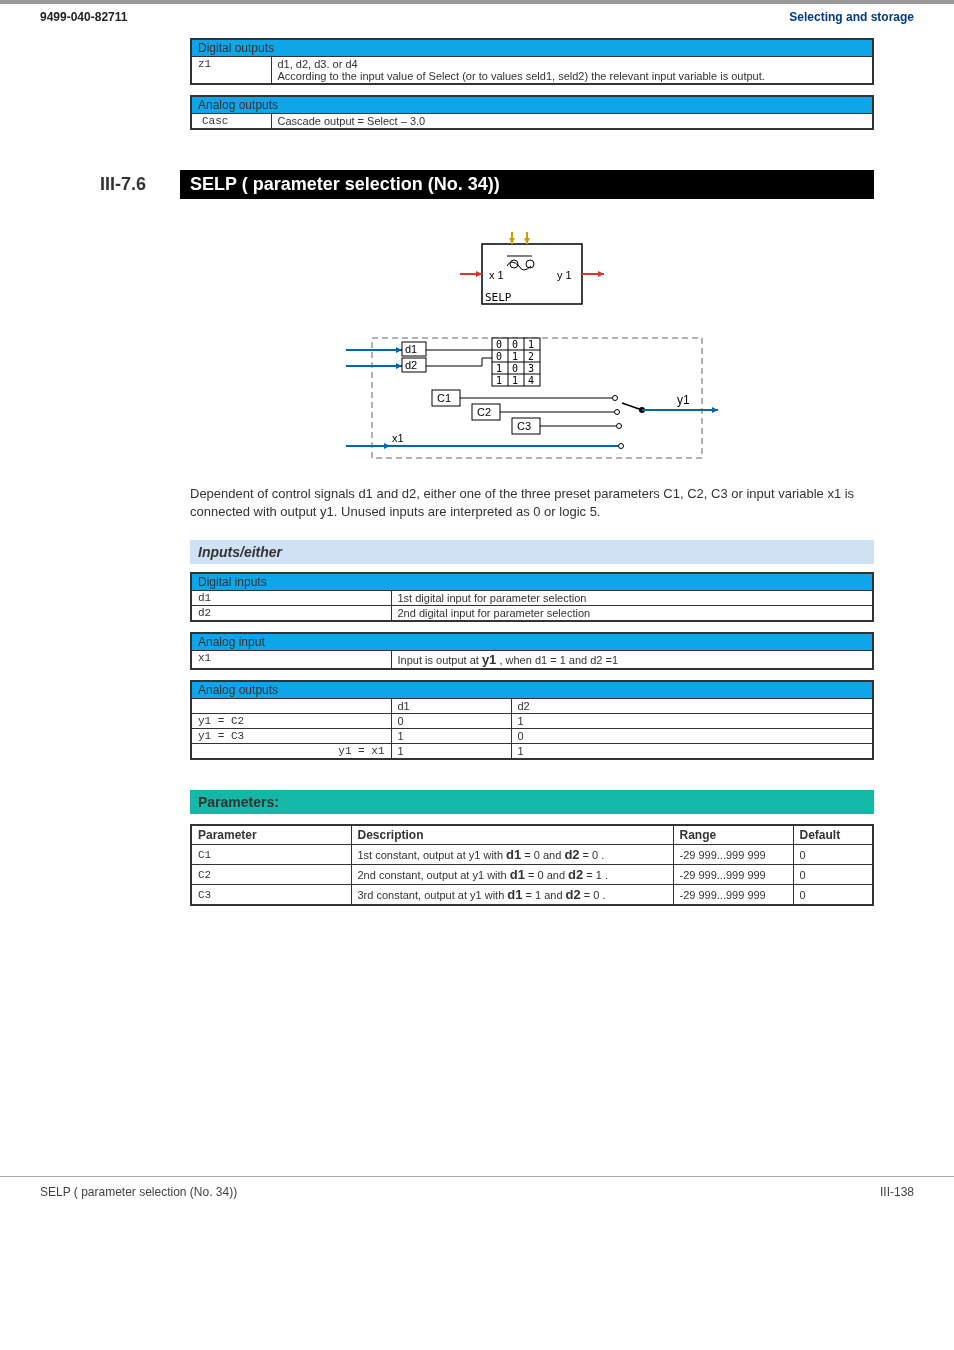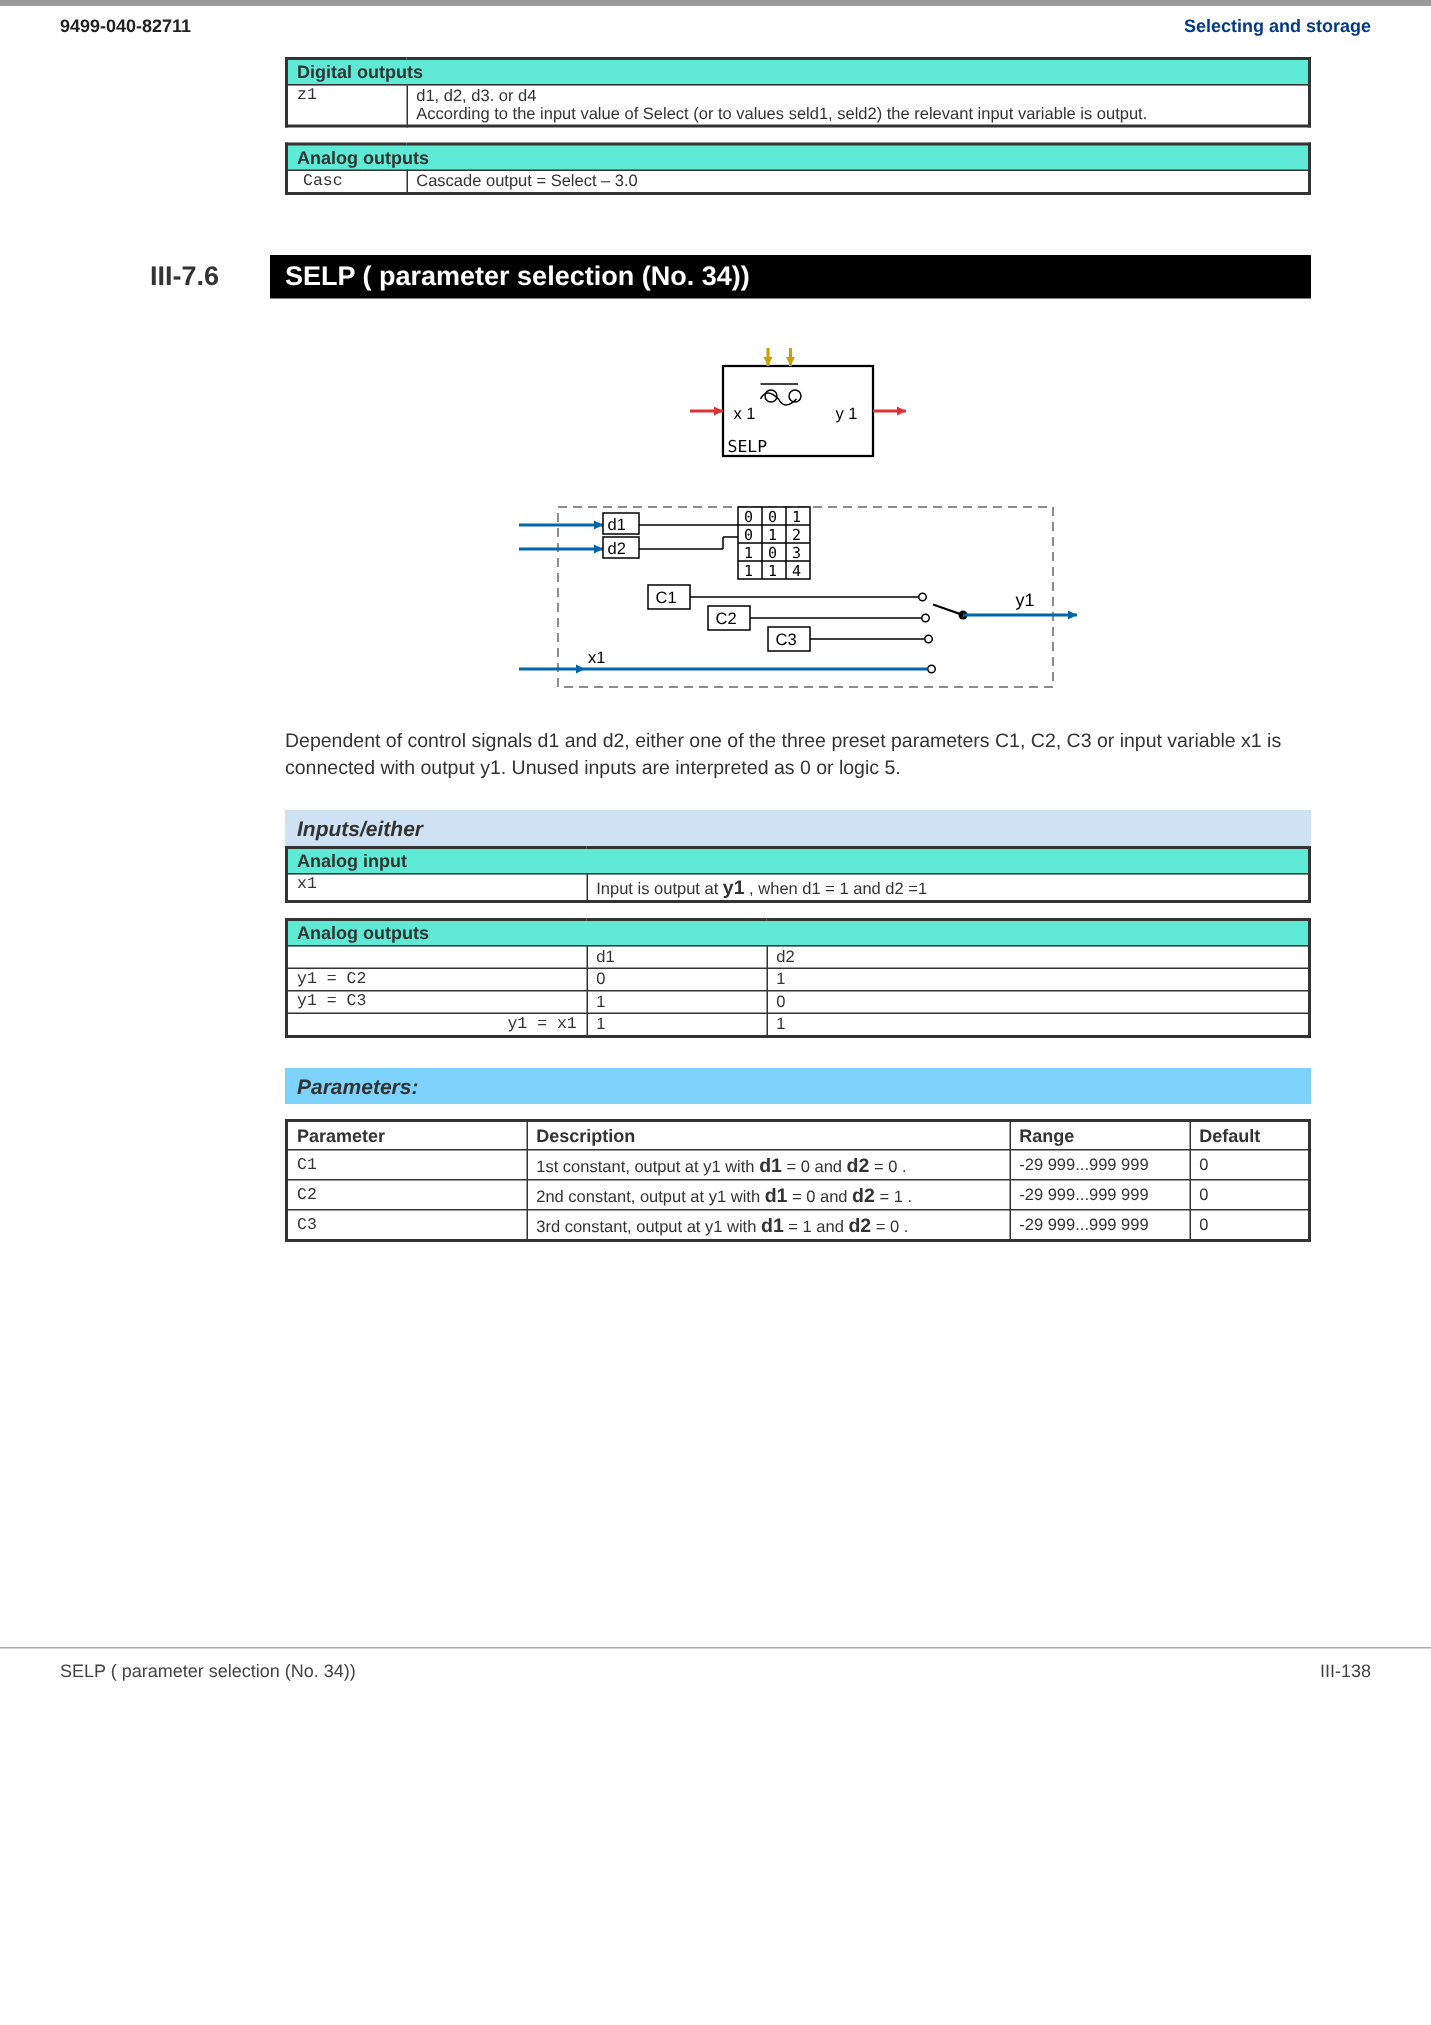--- a/index.html
+++ b/index.html
@@ -12,30 +12,30 @@
     background: #fff;
     width: 954px;
   }
   .header-bar { background: #999; height: 4px; }
   .header-row { display: flex; justify-content: space-between; padding: 6px 40px 4px; font-size: 12px; font-weight: bold; }
   .header-row .right { color: #003a88; }
   .header-row .left { color: #222; }
   .content { padding: 10px 80px 10px 190px; }
   .thin-table { border: 2px solid #333; border-collapse: collapse; width: 100%; margin-bottom: 10px; }
   .thin-table td, .thin-table th { border: 1px solid #333; padding: 1px 6px; font-size: 11px; text-align: left; vertical-align: top; font-weight: normal; }
-  .thin-table .hdr { background: #5eead4; font-weight: bold; font-size: 12px; }
+  .thin-table .hdr { background: #0ea5e9; font-weight: normal; font-size: 12px; }
   .mono { font-family: "Courier New", monospace; font-size: 13px; text-align: center; }
   .section-row { display: flex; align-items: stretch; margin: 20px 0 14px 100px; }
   .section-num { font-weight: bold; font-size: 18px; padding: 4px 10px 4px 0; min-width: 80px; }
   .section-title { background: #000; color: #fff; font-weight: bold; font-size: 18px; padding: 4px 10px; flex: 1; margin-right: 80px; }
   .diagram-wrap { text-align: center; margin: 6px 0; }
   svg { display: inline-block; }
   .desc { font-size: 13px; color: #333; margin: 14px 0 20px; line-height: 1.35; }
   .subhead { background: #cfe2f3; font-weight: bold; font-style: italic; padding: 4px 8px; font-size: 14px; margin-top: 14px; }
-  .subhead-plain { background: #7dd3fc; font-weight: bold; padding: 4px 8px; font-size: 14px; margin-top: 20px; font-style: italic; }
+  .subhead-plain { background: #14b8a6; font-weight: bold; padding: 4px 8px; font-size: 14px; margin-top: 30px; }
   .param-table { border: 2px solid #333; border-collapse: collapse; width: 100%; margin-top: 10px; }
   .param-table th, .param-table td { border: 1px solid #333; padding: 2px 6px; font-size: 11px; text-align: left; }
   .param-table th { font-weight: bold; font-size: 12px; }
   .footer { display: flex; justify-content: space-between; border-top: 1px solid #aaa; padding: 8px 40px 20px; font-size: 12px; color: #444; margin-top: 260px; }
   .bold-seg { font-weight: bold; font-family: inherit; }
 </style>
 </head>
 <body>
 
 <div class="header-bar"></div>
@@ -157,20 +157,35 @@
       <line x1="300" y1="82" x2="376" y2="82" stroke="#0066aa" stroke-width="2"></line>
         <polygon points="376,82 370,79 370,85" fill="#0066aa"></polygon>
       <text x="335" y="76" font-size="12">y1</text>
     </svg>
   </div>
 
   <p class="desc">Dependent of control signals d1 and d2, either one of the three preset parameters C1, C2, C3 or input variable x1 is connected with output y1. Unused inputs are interpreted as 0 or logic 5.</p>
 
   <div class="subhead">Inputs/either</div>
 
+  <table class="thin-table" style="margin-top:8px">
+    <tbody>
+        <tr>
+          <td class="hdr" colspan="2">Digital inputs</td>
+        </tr>
+    <tr>
+          <td class="mono" style="width:200px;text-align:left">d1</td>
+          <td>1st digital input for parameter selection</td>
+        </tr>
+    <tr>
+          <td class="mono" style="text-align:left">d2</td>
+          <td>2nd digital input for parameter  selection</td>
+        </tr>
+  </tbody>
+    </table>
 
   <table class="thin-table">
     <tbody>
         <tr>
           <td class="hdr" colspan="2">Analog input</td>
         </tr>
     <tr>
       <td class="mono" style="width:200px;text-align:left">x1</td>
       <td>
         <span>Input is output at </span><span class="mono bold-seg">y1</span><span> , when d1 = 1 and d2 =1</span>

